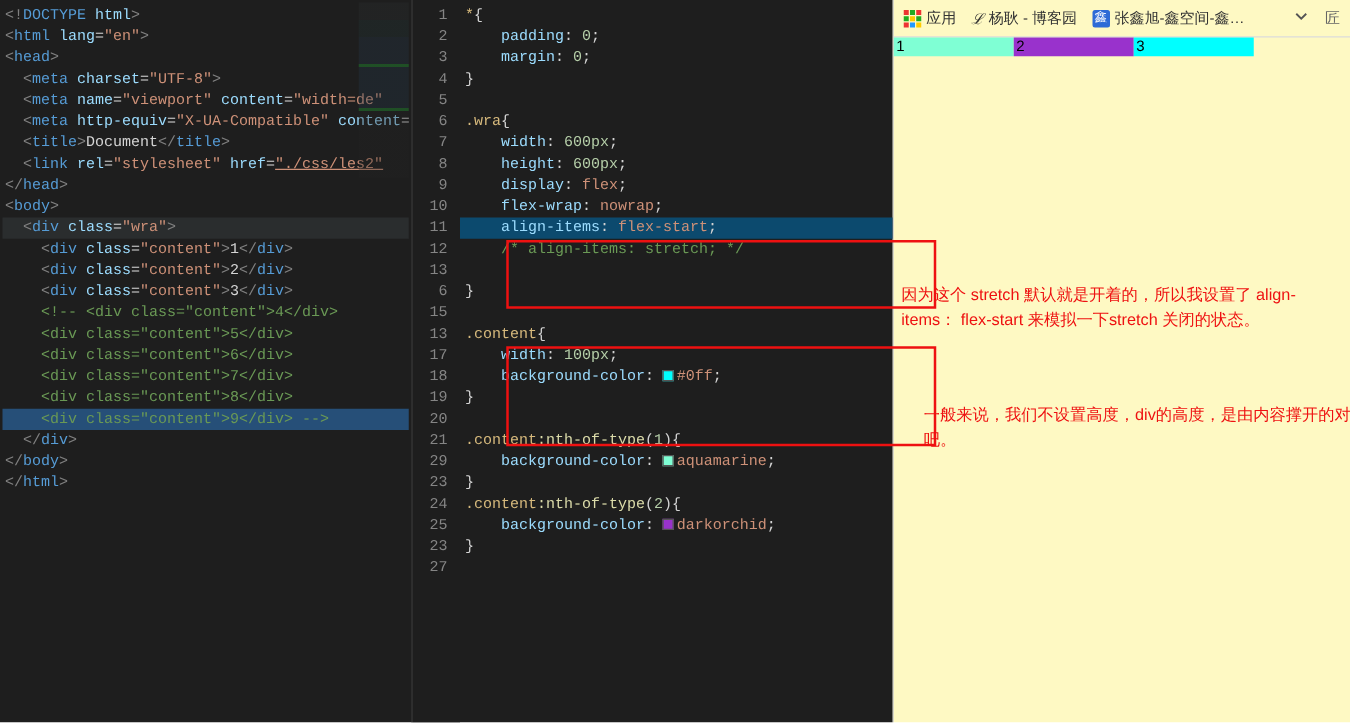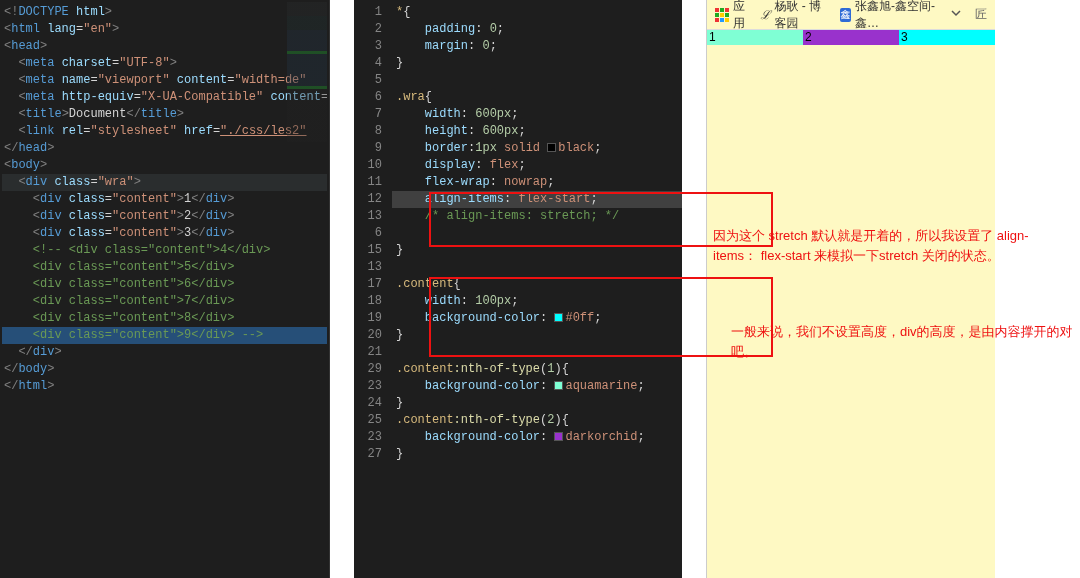--- a/index.html
+++ b/index.html
@@ -1,18 +1,18 @@
 <!DOCTYPE html>
 <html><head>
 <meta charset="utf-8">
 <style>
   * { box-sizing: border-box; margin: 0; padding: 0; }
   html, body { width: 1080px; height: 578px; overflow: hidden; font-family: Consolas, 'Courier New', monospace; font-size: 12px; background: #fff; }
 
-  .root { display: flex; width: 995px; height: 578px; gap: 24px; }
+  .root { display: flex; width: 1080px; height: 578px; }
 
   
   .pane-left {
     width: 330px;
     background: #1e1e1e;
     position: relative;
     border-right: 1px solid #333;
     padding: 4px 2px;
   }
   .minimap {
@@ -54,21 +54,21 @@
     height: 17px; line-height: 17px;
     color: #858585; font-size: 12px;
     padding-right: 10px;
   }
   .mid-code {
     flex: 1;
     padding-top: 4px;
     position: relative;
   }
   .mid-code .code-line { padding-left: 4px; }
-  .mid-code .cur { background: #404040; }
+  .mid-code .cur { background: #0c4a6e; }
 
   
   .sw { display:inline-block; width:9px; height:9px; border:1px solid #555; vertical-align:-1px; margin-right:2px; }
 
   
   .redbox1 { position:absolute; border:2px solid #e11; pointer-events:none;
              left:37px; top:192px; width:344px; height:55px; }
   .redbox2 { position:absolute; border:2px solid #e11; pointer-events:none;
              left:37px; top:277px; width:344px; height:80px; }
 
@@ -181,21 +181,20 @@
       <div class="redbox1"></div>
       <div class="redbox2"></div>
     <div class="code-line"><span class="gold">*</span><span class="txt">{</span></div>
         <div class="code-line"><span class="txt">    </span><span class="lblue">padding</span><span class="txt">: </span><span class="num">0</span><span class="txt">;</span></div>
         <div class="code-line"><span class="txt">    </span><span class="lblue">margin</span><span class="txt">: </span><span class="num">0</span><span class="txt">;</span></div>
         <div class="code-line"><span class="txt">}</span></div>
         <div class="code-line">&nbsp;</div>
         <div class="code-line"><span class="gold">.wra</span><span class="txt">{</span></div>
         <div class="code-line"><span class="txt">    </span><span class="lblue">width</span><span class="txt">: </span><span class="num">600px</span><span class="txt">;</span></div>
         <div class="code-line"><span class="txt">    </span><span class="lblue">height</span><span class="txt">: </span><span class="num">600px</span><span class="txt">;</span></div>
-        <div class="code-line"><span class="txt">    </span><span class="lblue">border</span><span class="txt">:</span><span class="num">1px</span><span class="txt"> </span><span class="str">solid</span><span class="txt"> </span><span class="sw" style="background:#000000"></span><span class="str">black</span><span class="txt">;</span></div>
         <div class="code-line"><span class="txt">    </span><span class="lblue">display</span><span class="txt">: </span><span class="str">flex</span><span class="txt">;</span></div>
         <div class="code-line"><span class="txt">    </span><span class="lblue">flex-wrap</span><span class="txt">: </span><span class="str">nowrap</span><span class="txt">;</span></div>
         <div class="code-line cur"><span class="txt">    </span><span class="lblue">align-items</span><span class="txt">: </span><span class="str">flex-start</span><span class="txt">;</span></div>
         <div class="code-line"><span class="txt">    </span><span class="green">/* align-items: stretch; */</span></div>
         <div class="code-line">&nbsp;</div>
         <div class="code-line"><span class="txt">}</span></div>
         <div class="code-line">&nbsp;</div>
         <div class="code-line"><span class="gold">.content</span><span class="txt">{</span></div>
         <div class="code-line"><span class="txt">    </span><span class="lblue">width</span><span class="txt">: </span><span class="num">100px</span><span class="txt">;</span></div>
         <div class="code-line"><span class="txt">    </span><span class="lblue">background-color</span><span class="txt">: </span><span class="sw" style="background:#00ffff"></span><span class="str">#0ff</span><span class="txt">;</span></div>

